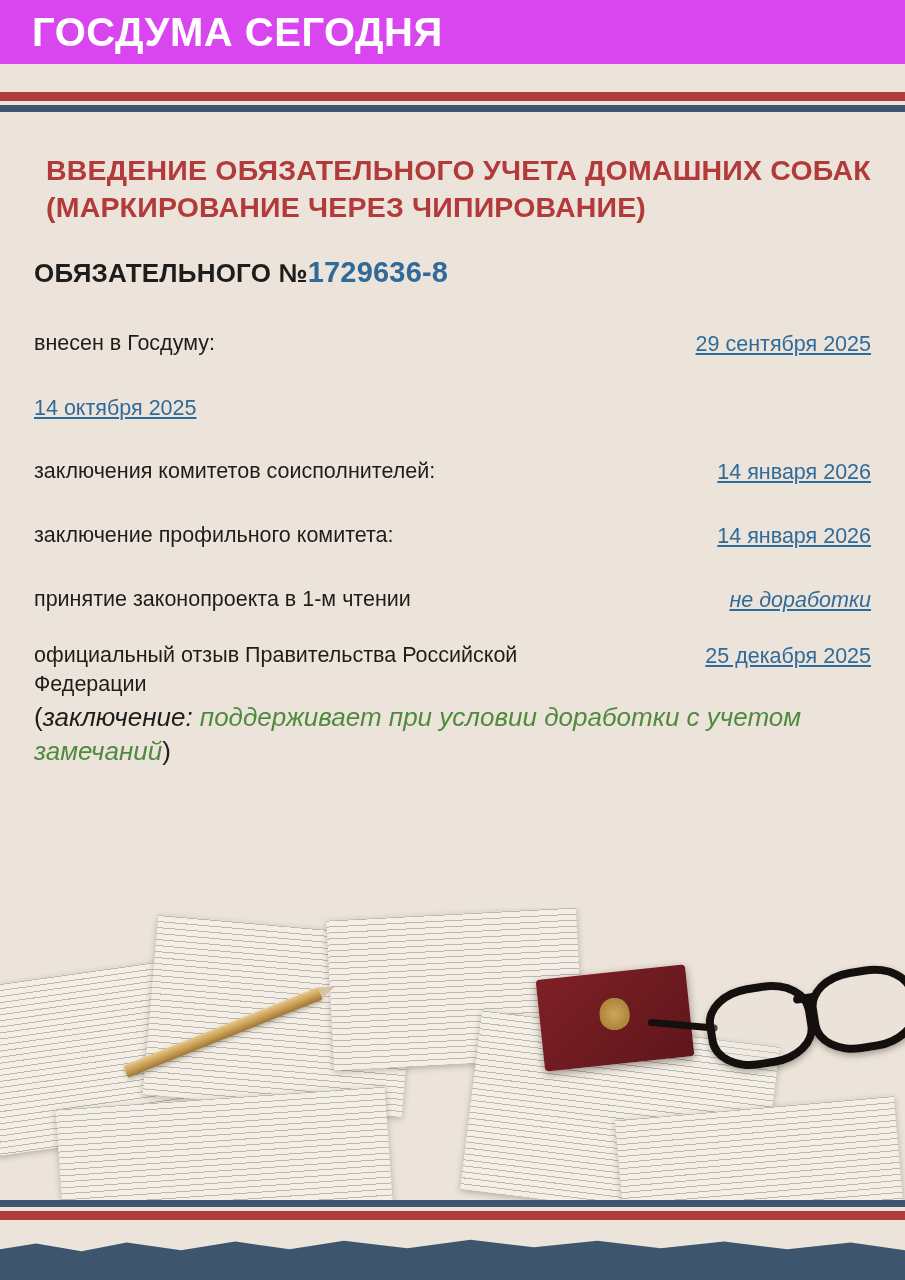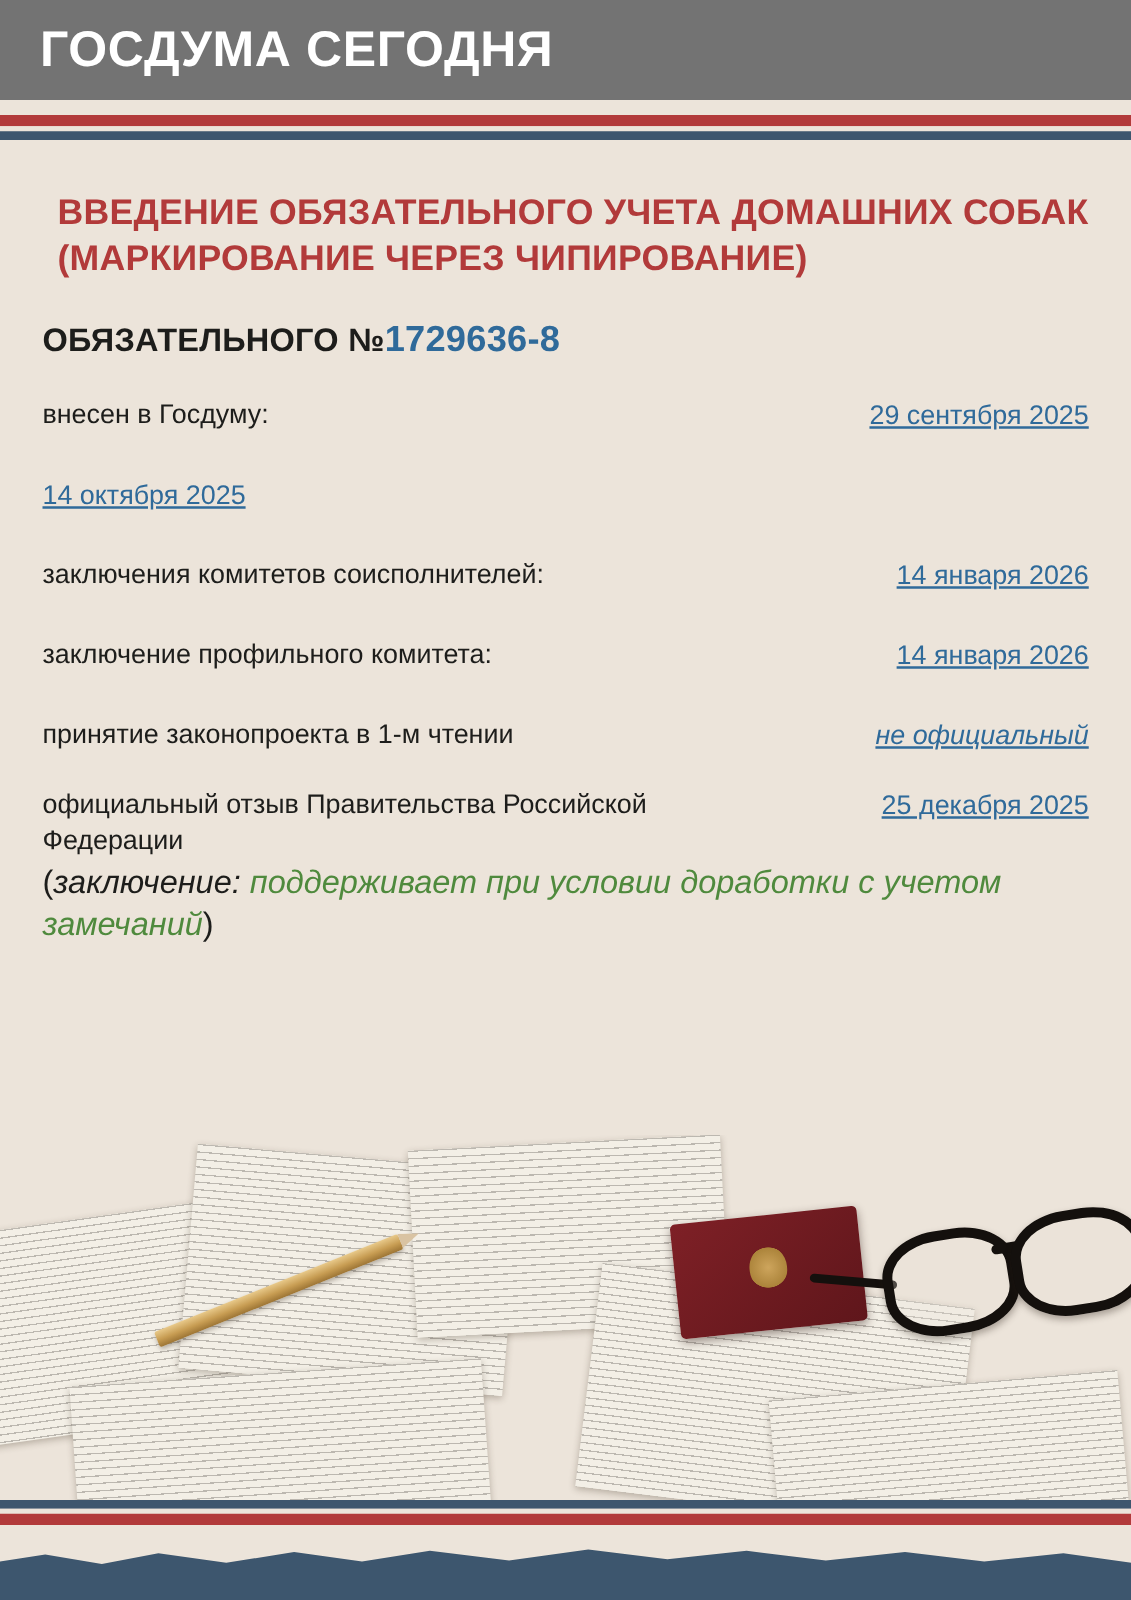--- a/index.html
+++ b/index.html
@@ -20,22 +20,22 @@
     background: #ece4da;
     overflow: hidden;
   }
 
   
   .header-band {
     position: absolute;
     top: 0;
     left: 0;
     width: 905px;
-    height: 80px;
-    background: #737373;
+    height: 64px;
+    background: #d946ef;
     display: flex;
     align-items: center;
     box-sizing: border-box;
     padding-left: 32px;
   }
   .header-title {
     color: #ffffff;
     font-size: 40px;
     font-weight: bold;
     letter-spacing: 0.5px;
@@ -91,21 +91,21 @@
     color: #1d1d1b;
     letter-spacing: 0.2px;
   }
   .bill-number {
     color: #2f6a9a;
     font-size: 29px;
     font-weight: bold;
   }
 
   .rows {
-    margin-top: 28px;
+    margin-top: 40px;
   }
   .row {
     display: flex;
     align-items: flex-start;
     justify-content: space-between;
     margin-bottom: 34px;
     gap: 14px;
   }
   .row-label {
     font-size: 21.5px;
@@ -352,21 +352,21 @@
         <div class="row-value">14 января 2026</div>
       </div>
 
       <div class="row">
         <div class="row-label">заключение профильного комитета:</div>
         <div class="row-value">14 января 2026</div>
       </div>
 
       <div class="row">
         <div class="row-label">принятие законопроекта в 1-м чтении</div>
-        <div class="row-value italic">не официальный</div>
+        <div class="row-value italic">не доработки</div>
       </div>
 
       <div class="gov-block">
         <div class="gov-top">
           <div class="gov-label">официальный отзыв Правительства Российской Федерации</div>
           <div class="row-value">25 декабря 2025</div>
         </div>
         <div class="gov-concl"><span>(</span><span class="word-concl">заключение:</span><span class="verdict"> поддерживает при условии доработки с учетом замечаний</span><span>)</span></div>
       </div>
 

